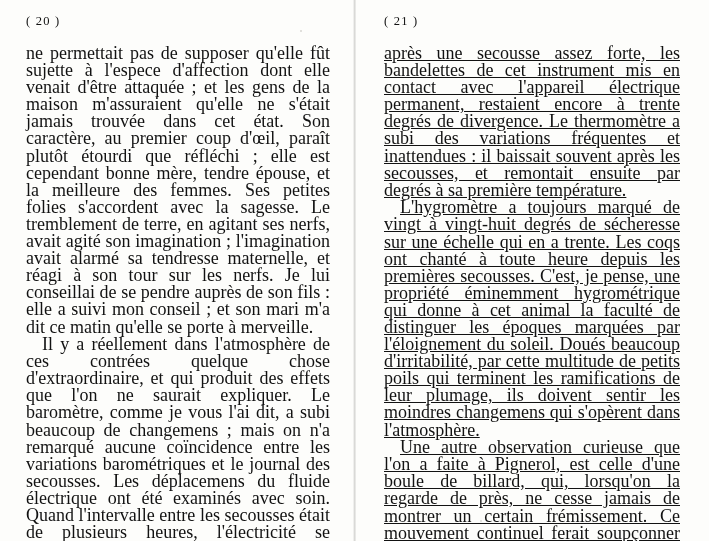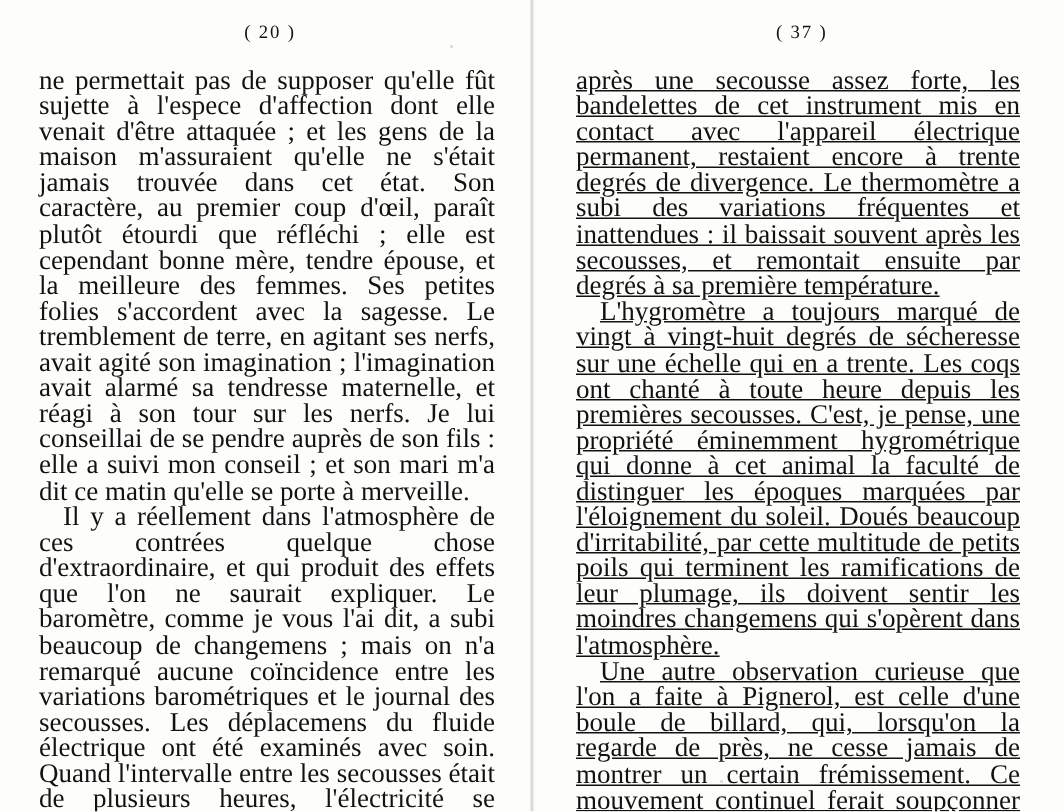--- a/index.html
+++ b/index.html
@@ -34,21 +34,21 @@
     left: 0;
     width: 356px;
     padding: 14px 22px 10px 26px;
   }
   .leaf-right {
     left: 356px;
     width: 353px;
     padding: 14px 24px 10px 28px;
   }
   .folio {
-    text-align: center;
+    text-align: left;
     font-size: 12.5px;
     letter-spacing: 1.2px;
     margin: 0 0 16px 0;
     font-family: "Liberation Serif", "DejaVu Serif", serif;
   }
   .body-col {
     font-size: 18px;
     line-height: 17.1px;
     text-align: justify;
     text-justify: inter-word;
@@ -81,21 +81,21 @@
 
   <div class="leaf leaf-left">
     <div class="folio">( 20 )</div>
     <div class="body-col">
       <p class="noindent">ne permettait pas de supposer qu'elle fût sujette à l'espece d'affection dont elle venait d'être attaquée ; et les gens de la maison m'assuraient qu'elle ne s'était jamais trouvée dans cet état. Son caractère, au premier coup d'œil, paraît plutôt étourdi que réfléchi ; elle est cependant bonne mère, tendre épouse, et la meilleure des femmes. Ses petites folies s'accordent avec la sagesse. Le tremblement de terre, en agitant ses nerfs, avait agité son imagination ; l'imagination avait alarmé sa tendresse maternelle, et réagi à son tour sur les nerfs. Je lui conseillai de se pendre auprès de son fils : elle a suivi mon conseil ; et son mari m'a dit ce matin qu'elle se porte à merveille.</p>
       <p>Il y a réellement dans l'atmosphère de ces contrées quelque chose d'extraordinaire, et qui produit des effets que l'on ne saurait expliquer. Le baromètre, comme je vous l'ai dit, a subi beaucoup de changemens ; mais on n'a remarqué aucune coïncidence entre les variations barométriques et le journal des secousses. Les déplacemens du fluide électrique ont été examinés avec soin. Quand l'intervalle entre les secousses était de plusieurs heures, l'électricité se trouvait de peu de degrés, et toujours positive ou vitrée. Dans l'instant de la secousse, elle devenait forte, au point de ne pouvoir plus être mesurée par l'électromètre. Vingt minutes</p>
     </div>
   </div>
 
   <div class="leaf leaf-right">
-    <div class="folio">( 37 )</div>
+    <div class="folio">( 21 )</div>
     <div class="body-col">
       <p class="noindent">après une secousse assez forte, les bandelettes de cet instrument mis en contact avec l'appareil électrique permanent, restaient encore à trente degrés de divergence. Le thermomètre a subi des variations fréquentes et inattendues : il baissait souvent après les secousses, et remontait ensuite par degrés à sa première température.</p>
       <p>L'hygromètre a toujours marqué de vingt à vingt-huit degrés de sécheresse sur une échelle qui en a trente. Les coqs ont chanté à toute heure depuis les premières secousses. C'est, je pense, une propriété éminemment hygrométrique qui donne à cet animal la faculté de distinguer les époques marquées par l'éloignement du soleil. Doués beaucoup d'irritabilité, par cette multitude de petits poils qui terminent les ramifications de leur plumage, ils doivent sentir les moindres changemens qui s'opèrent dans l'atmosphère.</p>
       <p>Une autre observation curieuse que l'on a faite à Pignerol, est celle d'une boule de billard, qui, lorsqu'on la regarde de près, ne cesse jamais de montrer un certain frémissement. Ce mouvement continuel ferait soupçonner que la cause du tremblement est permanente. En général, les secousses se succèdent de douze en douze heures.</p>
     </div>
   </div>
 
   <div class="speck" style="left:120px; top:505px; width:2px; height:2px;"></div>
   <div class="speck" style="left:480px; top:520px; width:2px; height:2px;"></div>
   <div class="speck" style="left:300px; top:30px; width:1.5px; height:1.5px;"></div>

